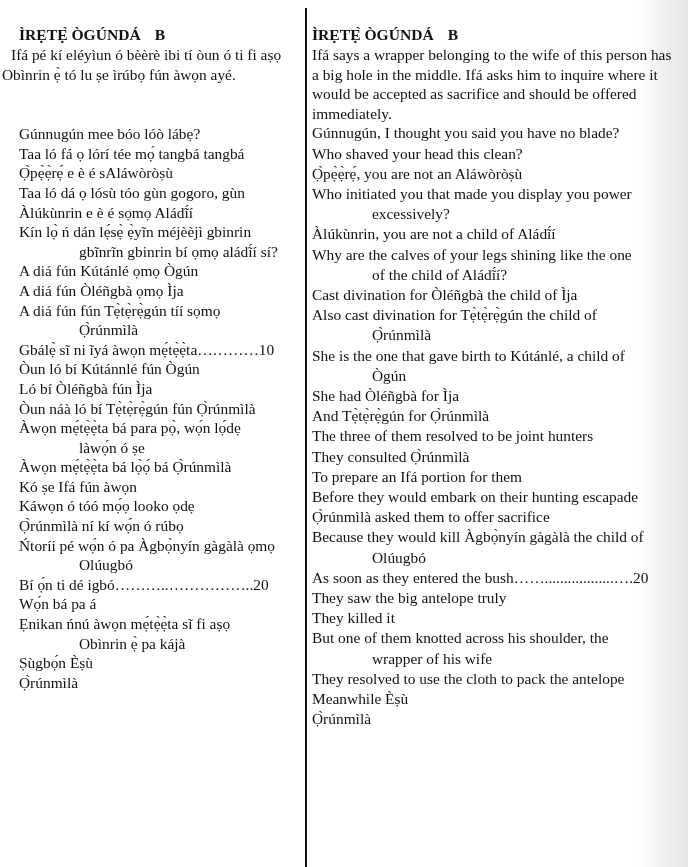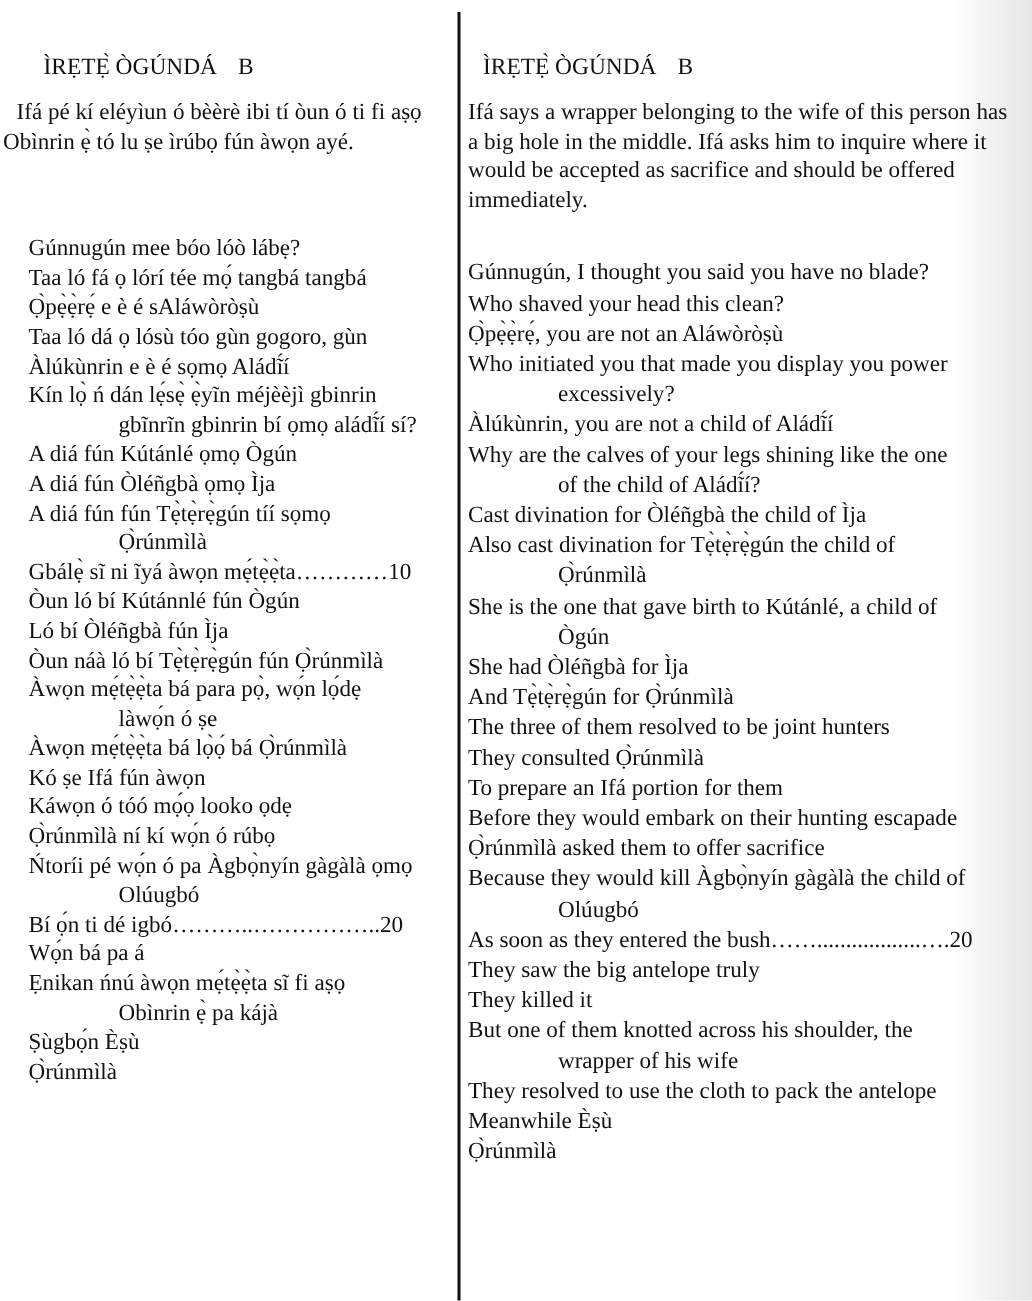--- a/index.html
+++ b/index.html
@@ -38,24 +38,24 @@
     }
     .col-left {
       left: 19px;
       width: 283px;
     }
     .col-right {
       left: 312px;
       width: 362px;
     }
     .title {
-      font-weight: normal;
+      font-weight: bold;
       font-size: 15.6px;
       line-height: 20px;
-      margin: 10px;
+      margin: 0;
       white-space: nowrap;
     }
     .title .b-letter {
       margin-left: 14px;
     }
     .intro-left {
       margin: 0;
       text-indent: 9px;
       margin-left: -17px;
       width: 302px;
@@ -71,22 +71,22 @@
       padding: 0;
     }
     .verses li {
       margin: 0;
       white-space: nowrap;
     }
     .verses li .cont {
       display: block;
       padding-left: 60px;
     }
-    .verses-left { margin-top: 52px; }
-    .verses-right { margin-top: 29px; }
+    .verses-left { margin-top: 40px; }
+    .verses-right { }
     .verses-right li { line-height: 20.2px; }
   </style>
 </head>
 <body>
 
 <div class="page">
 
   <div class="divider"></div>
 
   <div class="col col-left">

